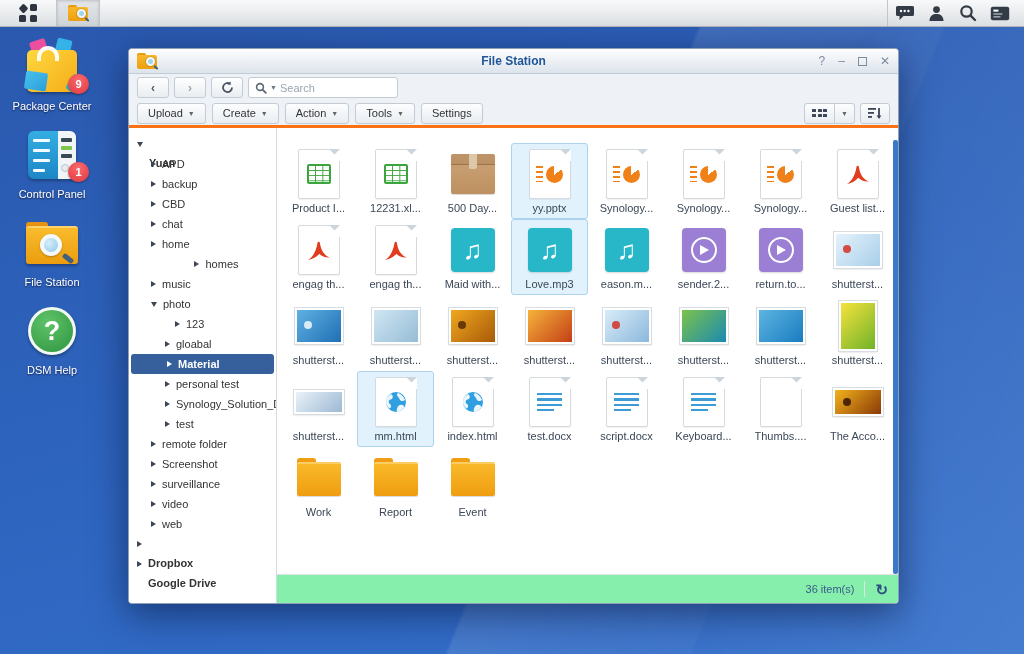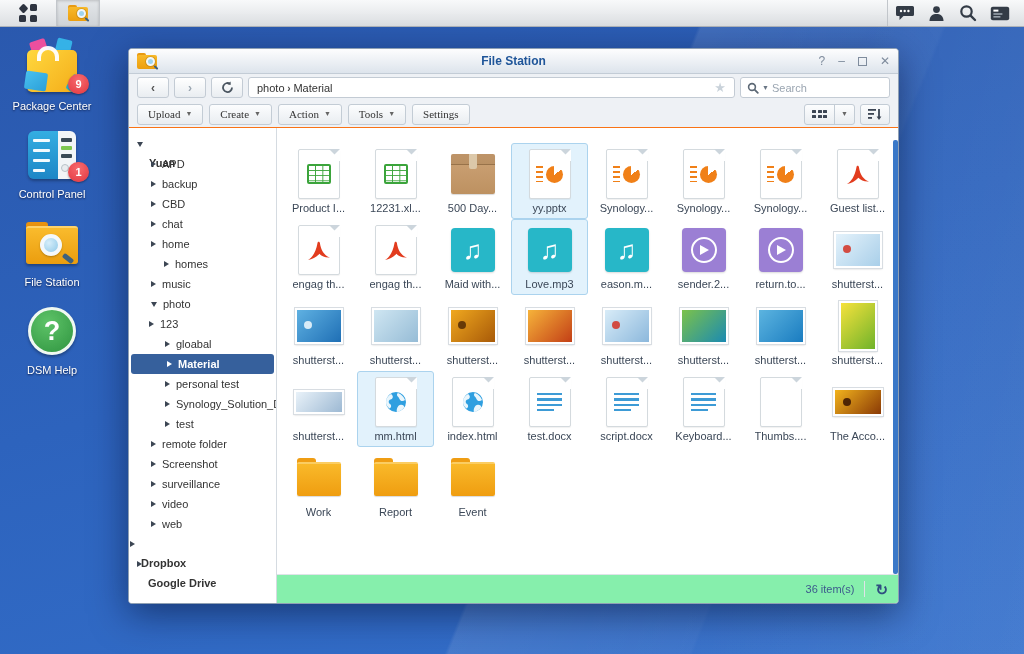--- a/index.html
+++ b/index.html
@@ -102,21 +102,21 @@
   .crumbbar { flex:1; height:21px; background:#fff; border:1px solid #c3cbd4; border-radius:3px;
     display:flex; align-items:center; padding:0 8px; font-size:11px; color:#333; gap:5px; }
   .crumb-star { margin-left:auto; color:#c9d2da; font-size:13px; }
   .crumb-sep { font-weight:bold; color:#444; font-size:10px; }
   .searchbox { width:150px; height:21px; background:#fff; border:1px solid #c3cbd4; border-radius:3px;
     display:flex; align-items:center; padding:0 6px; gap:3px; }
   .searchbox input { border:none; outline:none; width:90px; font-size:11px; color:#444; font-family:"Liberation Sans",sans-serif; }
   .searchbox input::placeholder { color:#9aa5b1; }
   .search-caret { font-size:7px; color:#6a7685; }
 
-  .toolbar { height:27px; background:#eef1f5; border-bottom:1px solid #f97316; display:flex; align-items:center; gap:16px; padding:0 8px;font-family:Liberation Serif, serif; }
+  .toolbar { height:27px; background:#eef1f5; border-bottom:3px solid #f97316; display:flex; align-items:center; gap:16px; padding:0 8px; }
   .tbtn { height:21px; padding:0 10px; background:linear-gradient(#fcfdfe,#e9edf1); border:1px solid #c3ccd5; border-radius:3px;
     font-size:11px; color:#333; display:flex; align-items:center; gap:5px; }
   .tbtn .caret { font-size:7px; color:#666; }
   .tb-rightgrp { margin-left:auto; display:flex; gap:5px; }
   .split-btn { display:flex; height:21px; border:1px solid #c3ccd5; border-radius:3px; overflow:hidden; background:linear-gradient(#fcfdfe,#e9edf1); }
   .split-main { padding:0 7px; display:flex; align-items:center; }
   .split-caret { padding:0 6px; border-left:1px solid #c3ccd5; display:flex; align-items:center; font-size:7px; color:#666; }
   .gridglyph { display:grid; grid-template-columns:repeat(3,4px); grid-auto-rows:3px; gap:1.5px; }
   .gridglyph i { background:#3c4654; border-radius:.5px; }
 
@@ -317,24 +317,20 @@
     </div>
 
     <div class="navbar">
       <div class="navbtn">‹</div>
       <div class="navbtn fwd">›</div>
       <div class="navbtn">
         <svg width="13" height="13" viewBox="0 0 13 13">
           <path d="M11 6.5 A4.5 4.5 0 1 1 9 2.8" fill="none" stroke="#4a5560" stroke-width="1.8"></path>
           <path d="M9.6 0.6 L9.6 4 L6.4 3.2 Z" fill="#4a5560"></path>
         </svg>
-      </div>
-      <div class="crumbbar">
-        <span id="crumbs"><span>photo</span><span class="crumb-sep"> › </span><span>Material</span></span>
-        <span class="crumb-star">★</span>
       </div>
       <div class="searchbox">
         <svg width="12" height="12" viewBox="0 0 12 12">
           <circle cx="5" cy="5" r="3.4" fill="none" stroke="#5c6875" stroke-width="1.6"></circle>
           <line x1="7.6" y1="7.6" x2="10.8" y2="10.8" stroke="#5c6875" stroke-width="1.8" stroke-linecap="round"></line>
         </svg>
         <span class="search-caret">▼</span>
         <input placeholder="Search" style="">
       </div>
     </div>
@@ -408,33 +404,33 @@
             <span class="tree-label">CBD</span>
           </div>
           <div class="tree-item" style="padding-left: 22px;">
             <span class="arrow right"></span>
             <span class="tree-label">chat</span>
           </div>
           <div class="tree-item" style="padding-left: 22px;">
             <span class="arrow right"></span>
             <span class="tree-label">home</span>
           </div>
-          <div class="tree-item" style="padding-left: 35px;">
+          <div class="tree-item" style="padding-left: 28px; justify-content: center;">
             <span class="arrow right"></span>
             <span class="tree-label">homes</span>
           </div>
           <div class="tree-item" style="padding-left: 22px;">
             <span class="arrow right"></span>
             <span class="tree-label">music</span>
           </div>
           <div class="tree-item" style="padding-left: 22px;">
             <span class="arrow down"></span>
             <span class="tree-label">photo</span>
           </div>
-          <div class="tree-item" style="padding-left: 20px;">
+          <div class="tree-item" style="padding-left: 46px;">
             <span class="arrow right"></span>
             <span class="tree-label">123</span>
           </div>
           <div class="tree-item" style="padding-left: 36px;">
             <span class="arrow right"></span>
             <span class="tree-label">gloabal</span>
           </div>
           <div class="tree-item selected" style="padding-left: 36px;">
             <span class="arrow right"></span>
             <span class="tree-label">Material</span>
@@ -464,21 +460,21 @@
             <span class="tree-label">surveillance</span>
           </div>
           <div class="tree-item" style="padding-left: 22px;">
             <span class="arrow right"></span>
             <span class="tree-label">video</span>
           </div>
           <div class="tree-item" style="padding-left: 22px;">
             <span class="arrow right"></span>
             <span class="tree-label">web</span>
           </div>
-          <div class="tree-item bold" style="padding-left: 1px;">
+          <div class="tree-item bold" style="padding-left: 8px;">
             <span class="arrow right"></span>
             <span class="tree-label">Dropbox</span>
           </div>
           <div class="tree-item bold" style="padding-left: 8px;">
             <span class="arrow right"></span>
             <span class="tree-label">Google Drive</span>
           </div>
         </div>
       <div class="content">
         <div class="scrollarea">

